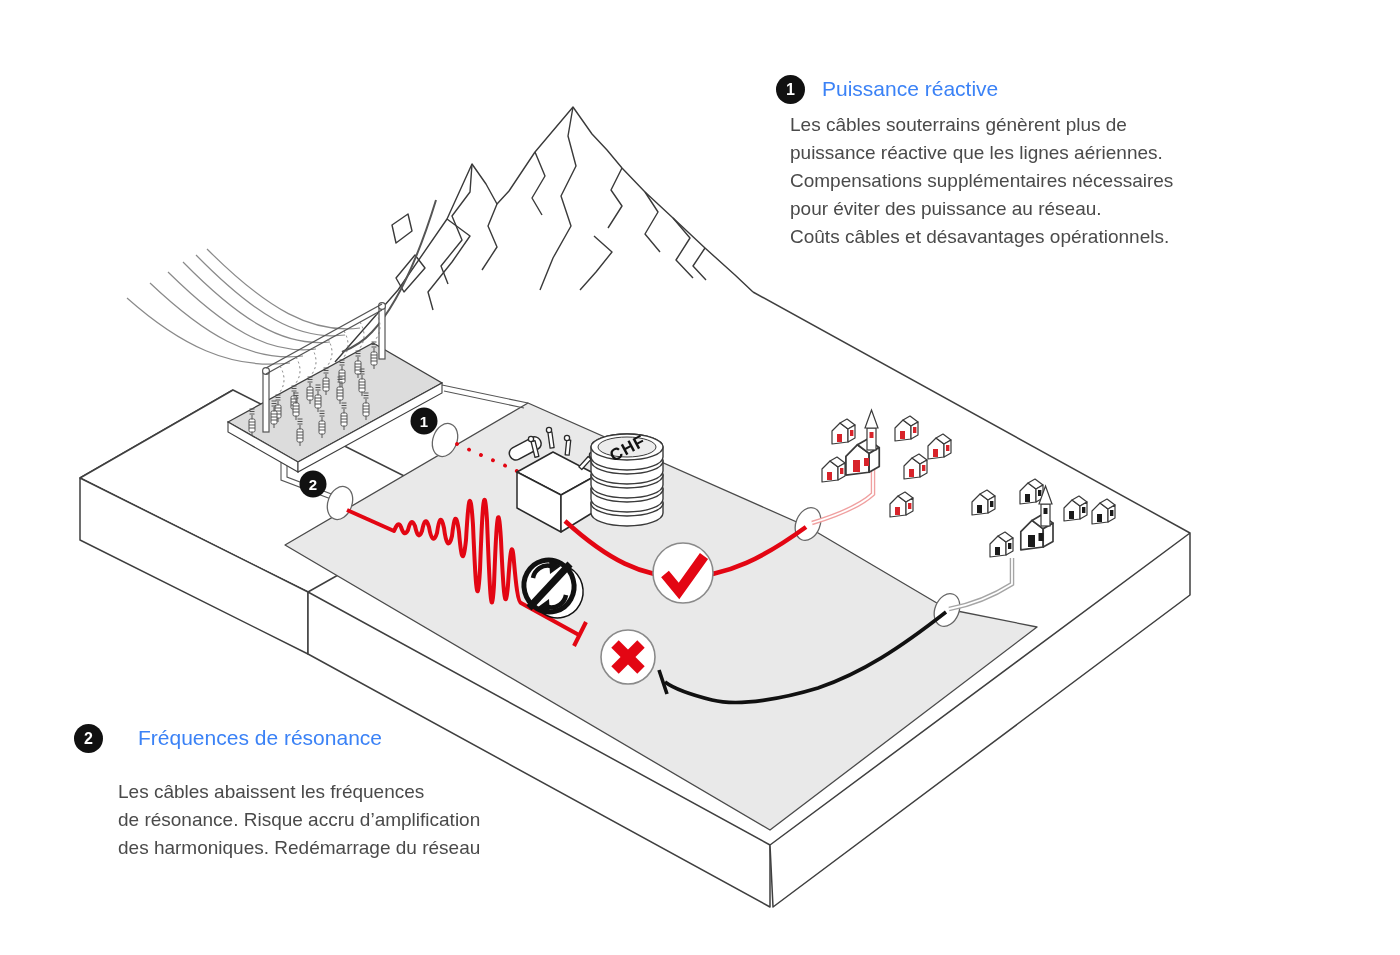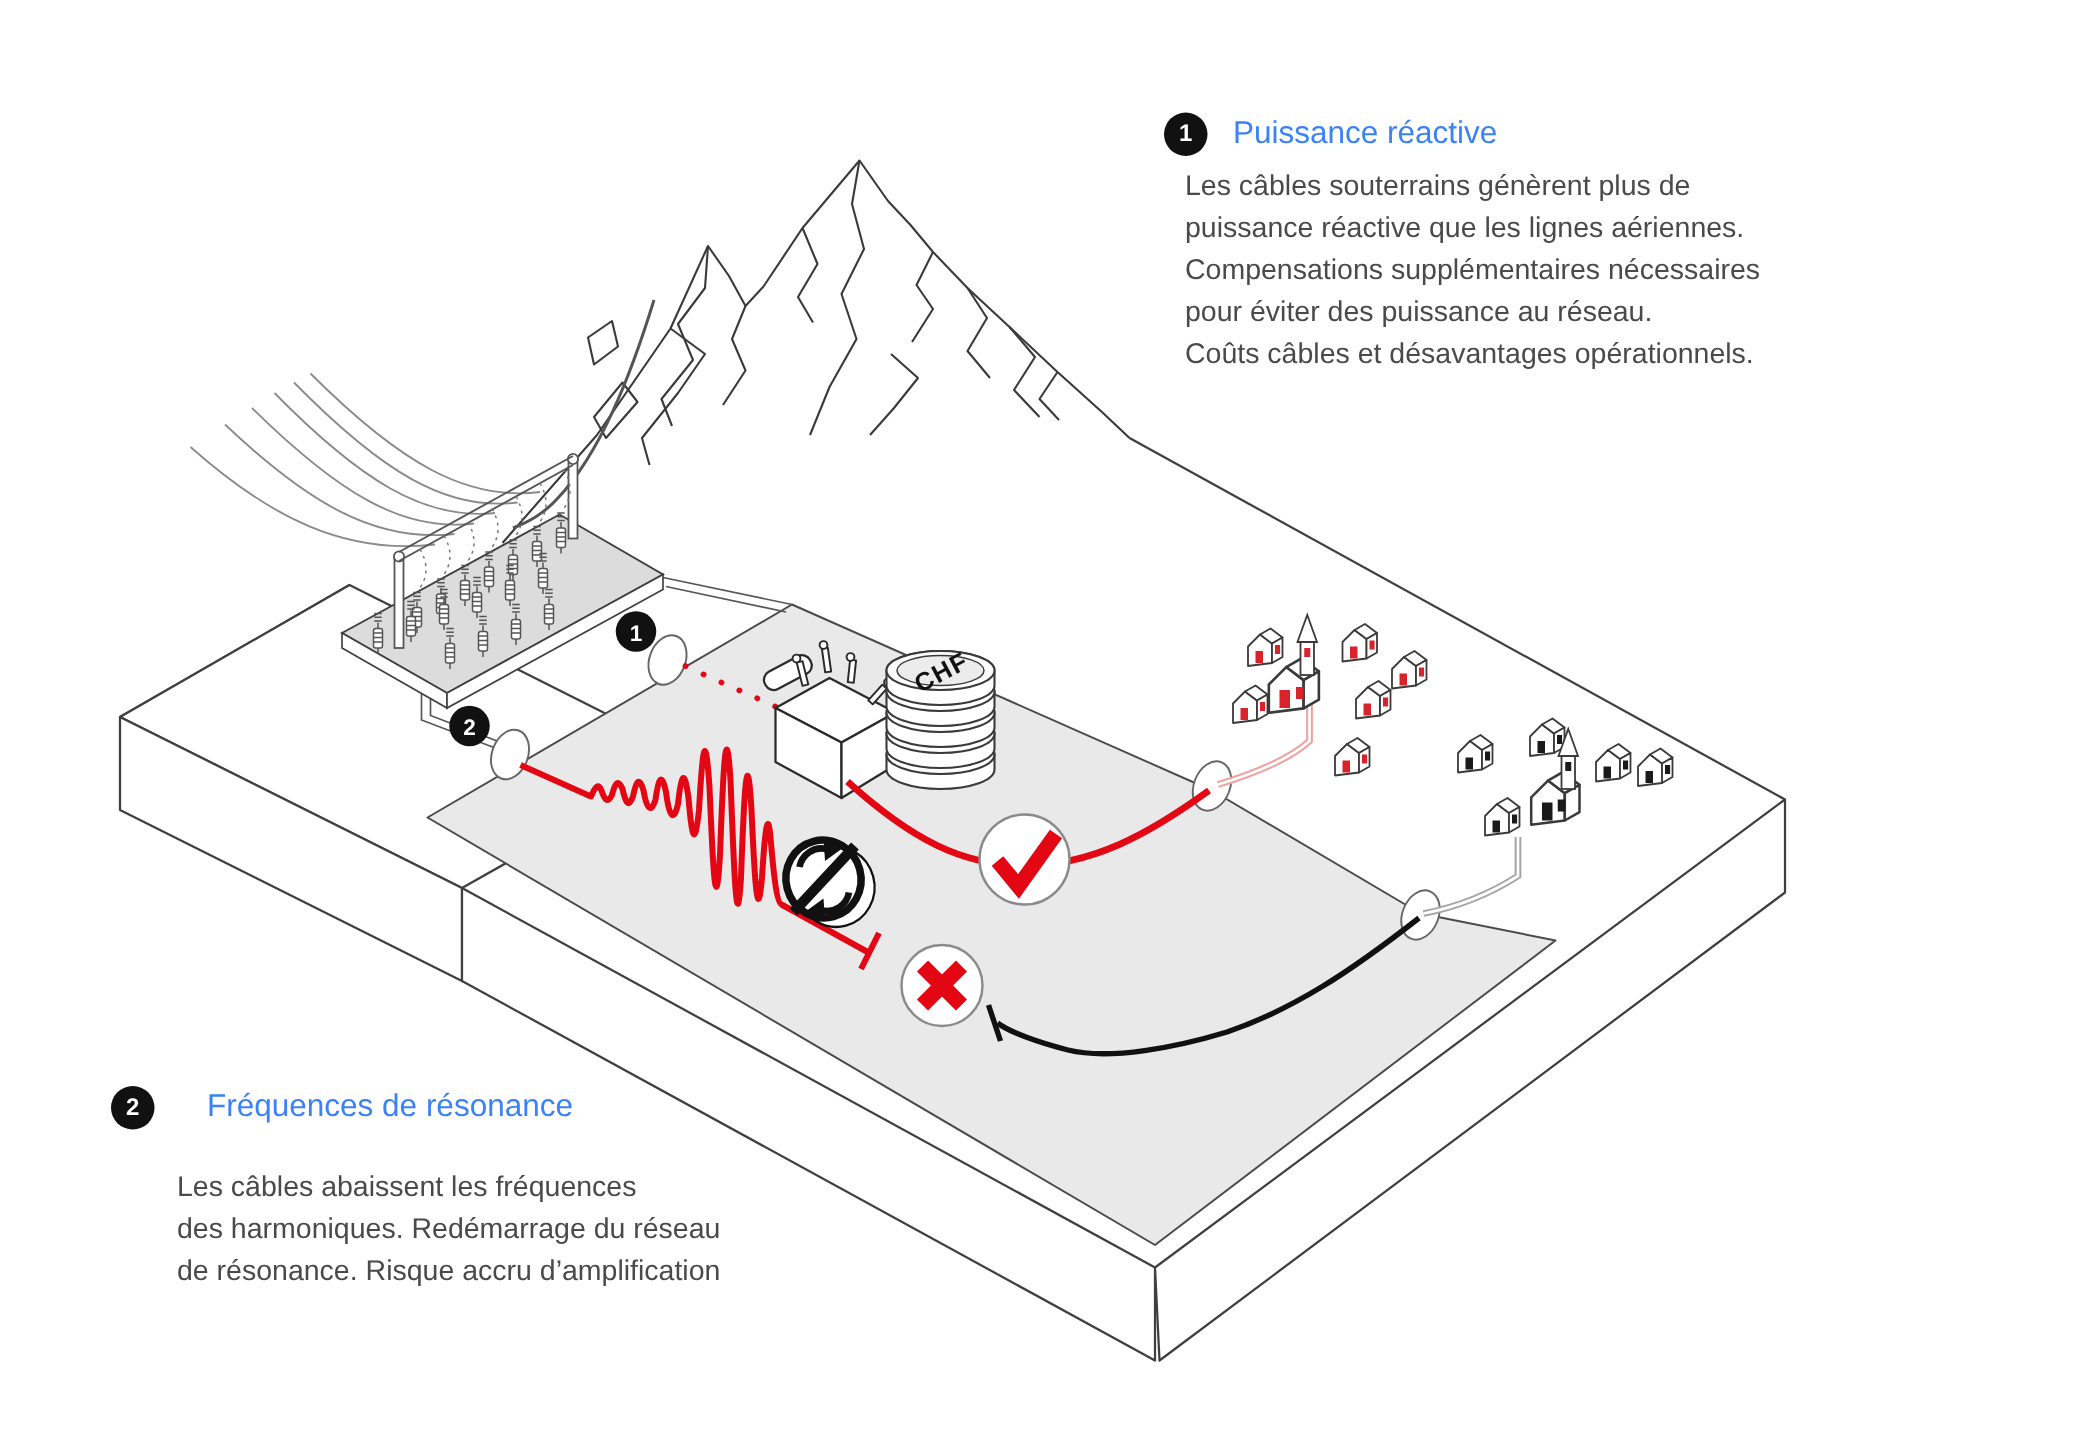--- a/index.html
+++ b/index.html
@@ -331,18 +331,18 @@
     <span>pour éviter des puissance au réseau.</span>
     <span>Coûts câbles et désavantages opérationnels.</span>
   </div>
 </div>
 
 <div class="note">
   <div class="badge" style="left:74px;top:724px;">2</div>
   <div class="title" style="left:106px;top:726px;margin-left:32px;">Fréquences de résonance</div>
   <div class="body" style="left:118px;top:759px;margin-top:19px;">
     <span>Les câbles abaissent les fréquences</span>
+    <span>de résonance. Risque accru d’amplification</span>
     <span>des harmoniques. Redémarrage du réseau</span>
-    <span>de résonance. Risque accru d’amplification</span>
   </div>
 </div>
 
 </div>
 
 </body></html>

